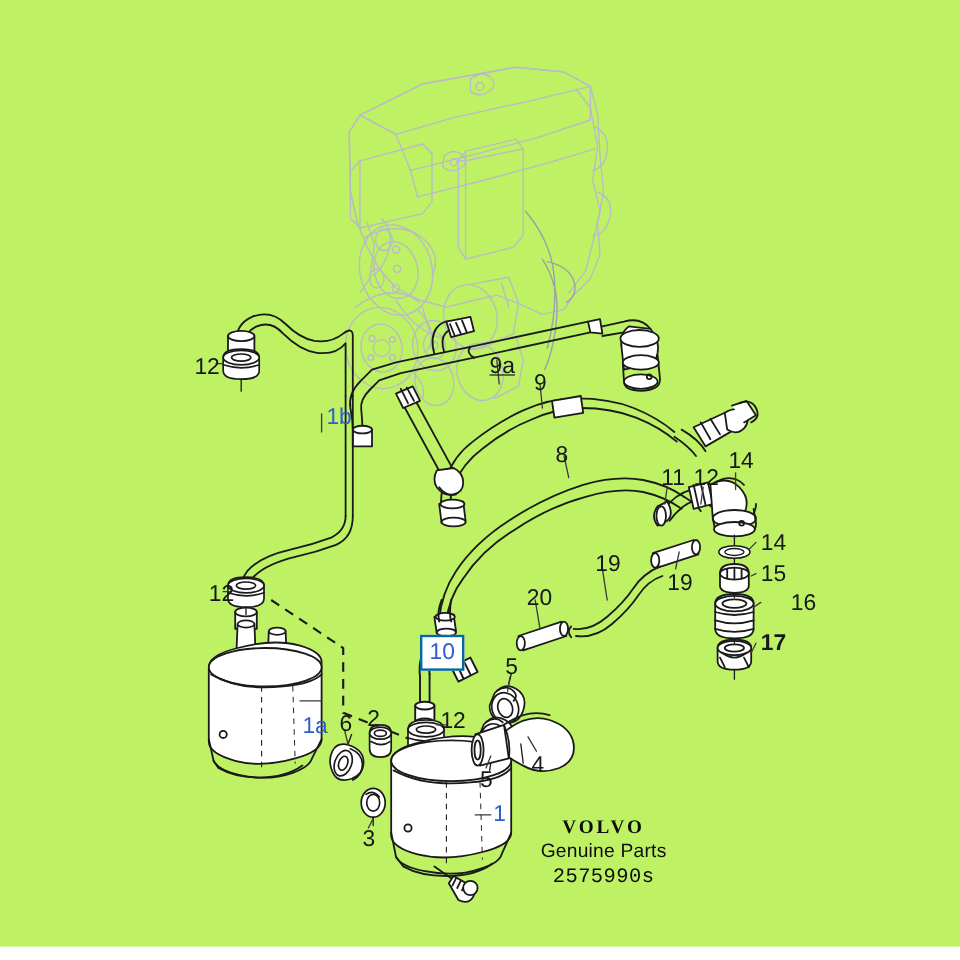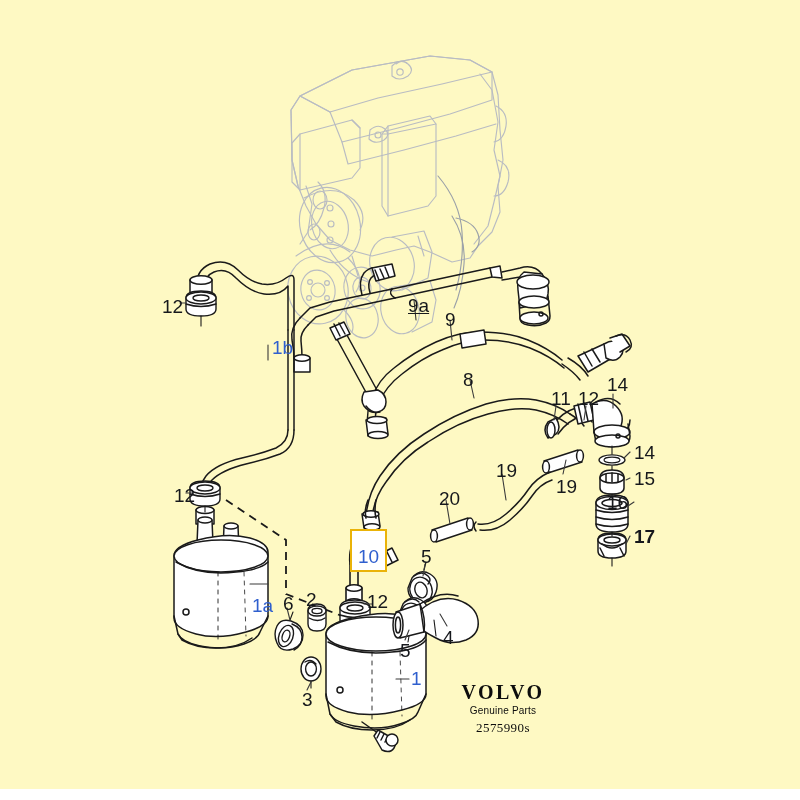--- a/index.html
+++ b/index.html
@@ -7,21 +7,21 @@
     padding: 0;
     background: #ffffff;
   }
   body {
     font-family: "Liberation Sans", sans-serif;
   }
   #diagram-root {
     position: relative;
     width: 800px;
     height: 789px;
-    background: #fef9c3;
+    background: #bef264;
     overflow: hidden;
   }
   #art-layer {
     position: absolute;
     left: 0; top: 0;
     width: 800px;
     height: 800px;
   }
   .callout {
     position: absolute;
@@ -31,48 +31,48 @@
     color: #16181c;
     white-space: nowrap;
     user-select: none;
   }
   .callout.link {
     color: #2f5fce;
   }
   .callout.boxed {
     color: #2f5fce;
     background: #ffffff;
-    border: 2px solid #eab308;
-    padding: 16px 6px 4px 6px;
+    border: 2px solid #0369a1;
+    padding: 3px 6px 4px 6px;
     font-size: 19px;
   }
   .brand-block {
     position: absolute;
     text-align: center;
     user-select: none;
   }
   .brand-word {
     font-family: "Liberation Serif", serif;
     font-weight: bold;
-    font-size: 20px;
+    font-size: 16px;
     letter-spacing: 2.5px;
     color: #0d0d0d;
     line-height: 1;
   }
   .brand-sub {
     font-family: "Liberation Sans", sans-serif;
-    font-size: 10px;
+    font-size: 16px;
     color: #0d0d0d;
     line-height: 1;
     margin-top: 4px;
     letter-spacing: 0.2px;
   }
   .brand-code {
-    font-family: Liberation Serif, serif;
-    font-size: 13px;
+    font-family: Liberation Mono, monospace;
+    font-size: 17px;
     color: #0d0d0d;
     line-height: 1;
     margin-top: 5px;
     letter-spacing: 0.4px;
   }
 </style>
 </head>
 <body>
 
 <div id="diagram-root">
@@ -486,21 +486,21 @@
     <div class="callout" style="left:162px; top:297px;">12</div>
     <div class="callout link" style="left:272px; top:338px;">1b</div>
     <div class="callout" style="left:408px; top:296px;text-decoration:underline;">9a</div>
     <div class="callout" style="left:445px; top:310px;">9</div>
     <div class="callout" style="left:463px; top:370px;">8</div>
     <div class="callout" style="left:607px; top:375px;">14</div>
     <div class="callout" style="left:551px; top:389px;">11</div>
     <div class="callout" style="left:578px; top:389px;">12</div>
     <div class="callout" style="left:634px; top:443px;">14</div>
     <div class="callout" style="left:634px; top:469px;">15</div>
-    <div class="callout" style="left:607px; top:493px;">16</div>
+    <div class="callout" style="left:659px; top:493px;">16</div>
     <div class="callout" style="left:634px; top:527px;font-weight:bold;">17</div>
     <div class="callout" style="left:556px; top:477px;">19</div>
     <div class="callout" style="left:496px; top:461px;">19</div>
     <div class="callout" style="left:439px; top:489px;">20</div>
     <div class="callout" style="left:174px; top:486px;">12</div>
     <div class="callout link" style="left:252px; top:572px;margin-top:24px;">1a</div>
     <div class="callout boxed" style="left:350px; top:529px;">10</div>
     <div class="callout" style="left:283px; top:594px;">6</div>
     <div class="callout" style="left:306px; top:590px;">2</div>
     <div class="callout" style="left:367px; top:592px;">12</div>

